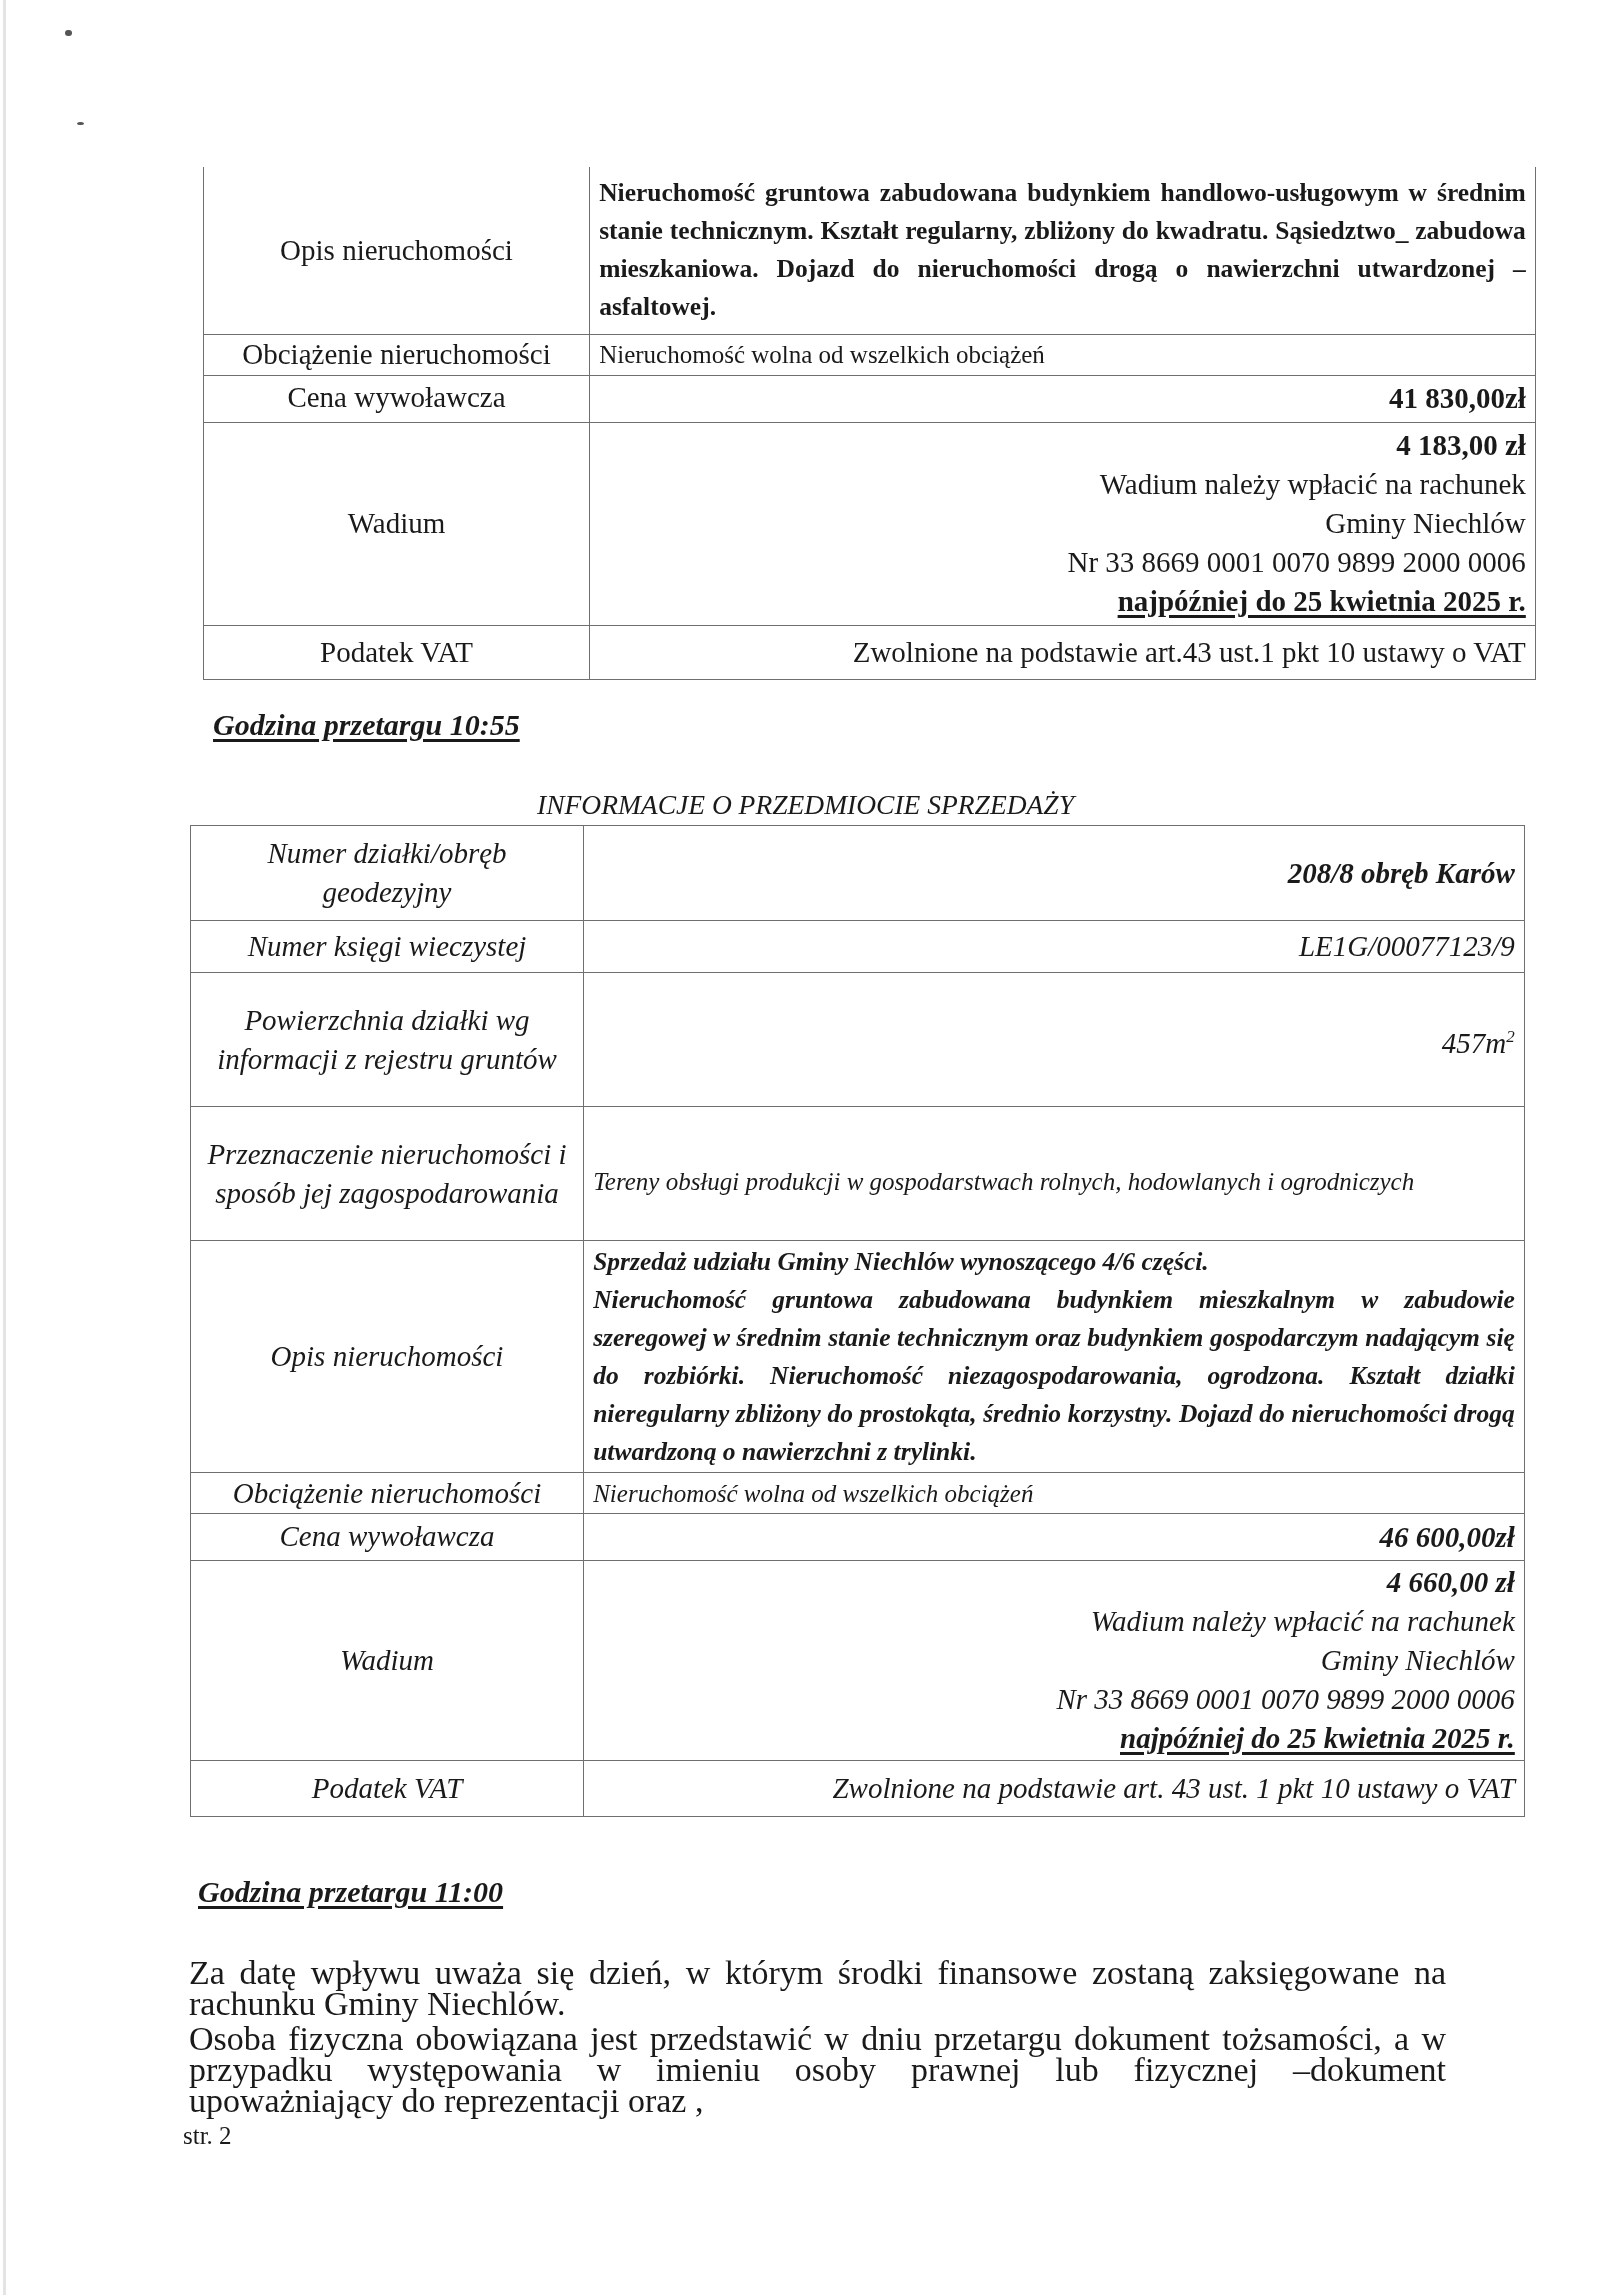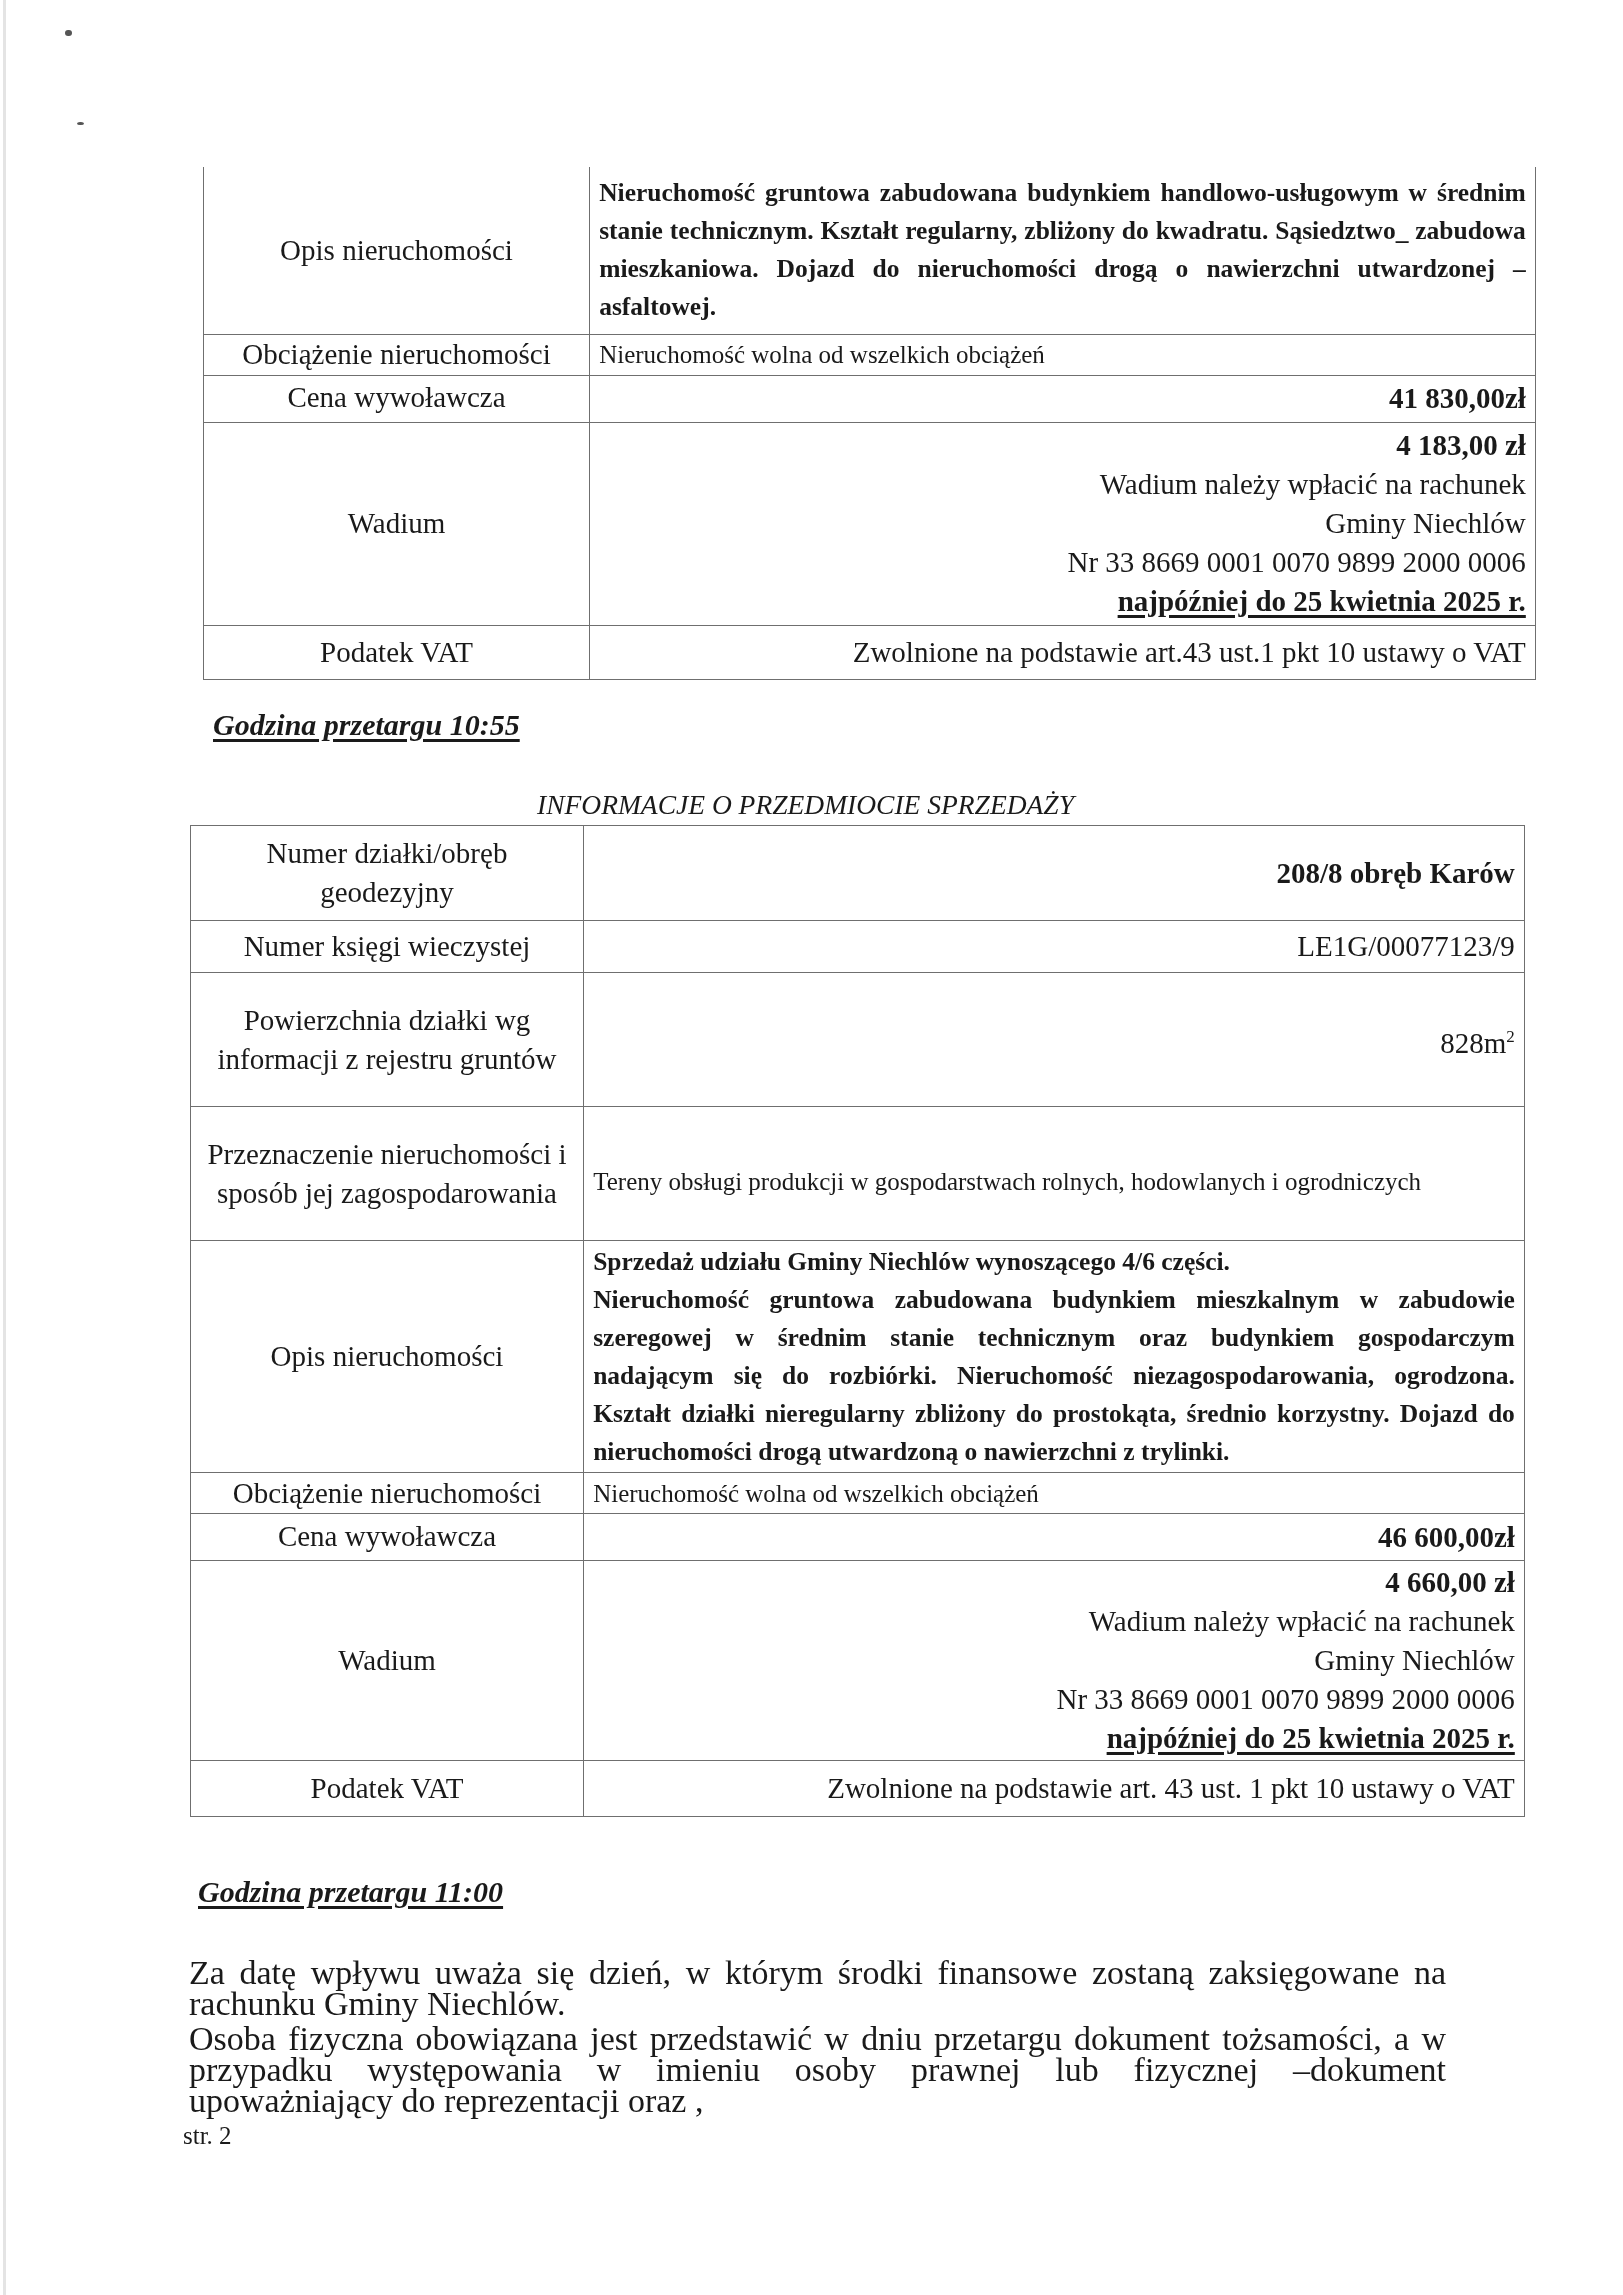--- a/index.html
+++ b/index.html
@@ -62,37 +62,37 @@
   <tr style="height:54px;">
     <td class="lbl">Podatek VAT</td>
     <td class="val center">Zwolnione  na podstawie art.43 ust.1 pkt 10 ustawy o VAT</td>
   </tr>
 </tbody>
   </table>
 <div class="time" style="left:213px;top:708px;">Godzina przetargu 10:55</div>
 
 <div class="section-title" style="left:537px;top:789px;">INFORMACJE O PRZEDMIOCIE SPRZEDAŻY</div>
 
-<table class="t" style="left:190px;top:825px;width:1335px;">
+<table class="t" style="left:190px;top:825px;width:1335px;font-style:italic;">
   <colgroup>
       <col style="width:393px">
       <col>
     </colgroup>
   <tbody>
       <tr style="height:95px;">
     <td class="lbl">Numer działki/obręb geodezyjny</td>
     <td class="val center bold">208/8 obręb Karów</td>
   </tr>
   <tr style="height:52px;">
     <td class="lbl">Numer księgi wieczystej</td>
     <td class="val center">LE1G/00077123/9</td>
   </tr>
   <tr style="height:134px;">
     <td class="lbl">Powierzchnia działki wg informacji z rejestru gruntów</td>
-    <td class="val center"><span>828m</span><sup>2</sup></td>
+    <td class="val center"><span>457m</span><sup>2</sup></td>
   </tr>
   <tr style="height:134px;">
     <td class="lbl">Przeznaczenie nieruchomości i sposób jej zagospodarowania</td>
     <td class="val small" style="padding-top:15px;">Tereny obsługi produkcji w gospodarstwach rolnych, hodowlanych i ogrodniczych</td>
   </tr>
   <tr style="height:232px;">
     <td class="lbl">Opis nieruchomości</td>
     <td class="val just">
       <span class="line" style="text-align:left;">Sprzedaż udziału Gminy Niechlów wynoszącego 4/6 części.</span>
       <span>Nieruchomość gruntowa zabudowana budynkiem mieszkalnym w zabudowie szeregowej w średnim stanie technicznym oraz budynkiem gospodarczym nadającym się do rozbiórki. Nieruchomość niezagospodarowania, ogrodzona. Kształt działki nieregularny zbliżony do prostokąta, średnio korzystny. Dojazd do nieruchomości drogą utwardzoną o nawierzchni z trylinki.</span>

